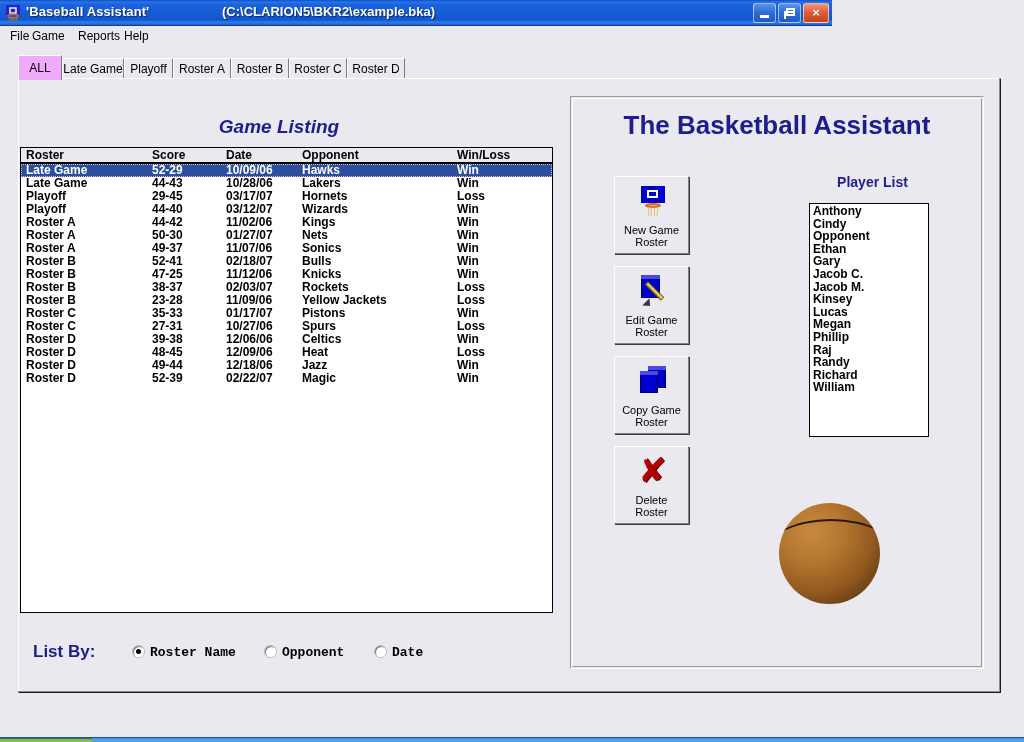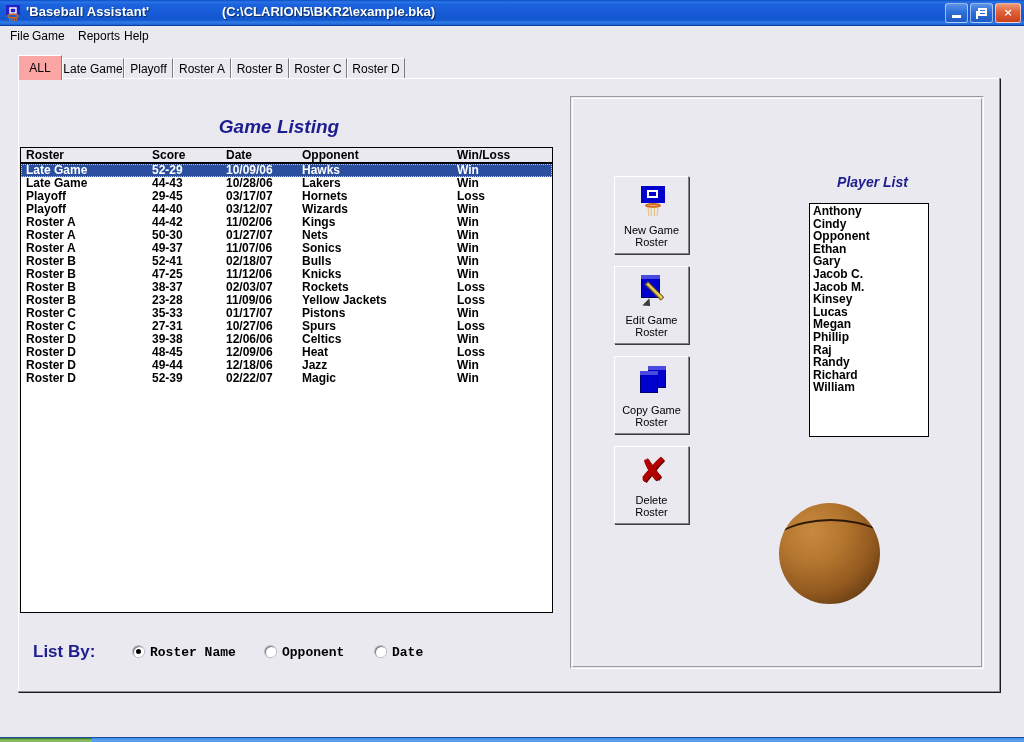--- a/index.html
+++ b/index.html
@@ -16,21 +16,21 @@
     position: relative;
     width: 1024px;
     height: 742px;
     background: #e9e9ef;
   }
 
   
   .titlebar {
     position: absolute;
     left: 0; top: 0;
-    width: 1024px; height: 26px;
+    width: 832px; height: 26px;
     background: linear-gradient(to bottom,
         #0c4fc4 0%, #2b73e8 8%, #1b63dd 18%, #175cd6 50%,
         #1257cf 78%, #2f7ae6 90%, #1b5ed0 100%);
     border-bottom: 1px solid #0a3fa5;
     box-sizing: border-box;
   }
   .title-icon {
     position: absolute;
     left: 4px; top: 4px;
     width: 18px; height: 18px;
@@ -140,21 +140,21 @@
     background: #e9e9ef;
     border-left: 1px solid #ffffff;
     border-right: 1px solid #7c7c87;
     border-top: 1px solid #ffffff;
     white-space: nowrap;
   }
   .tab.active {
     top: -3px;
     height: 25px;
     line-height: 24px;
-    background: #fca5a5;
+    background: #f0abfc;
     border-left: 1px solid #ffffff;
     border-top: 1px solid #ffffff;
     border-right: 1px solid #7c7c87;
     z-index: 5;
   }
 
   .tabpanel {
     position: absolute;
     left: 18px; top: 78px;
     width: 983px; height: 615px;
@@ -456,21 +456,20 @@
   }
 
   
   .playerlist-title {
     position: absolute;
     left: 800px; top: 174px;
     width: 145px;
     text-align: center;
     font-size: 14px;
     font-weight: bold;
-    font-style: italic;
     color: #1d1d8f;
   }
   .playerbox {
     position: absolute;
     left: 809px; top: 203px;
     width: 120px; height: 234px;
     box-sizing: border-box;
     background: #ffffff;
     border: 1px solid #000000;
     overflow: hidden;
@@ -726,20 +725,21 @@
   <div class="listby-label">List By:</div>
   <div class="radio-group" id="radiogroup">
       <div class="radio-opt checked" style="left: 133px;"><span class="radio-dot"></span><span>Roster Name</span></div>
       <div class="radio-opt" style="left: 265px;"><span class="radio-dot"></span><span>Opponent</span></div>
       <div class="radio-opt" style="left: 375px;"><span class="radio-dot"></span><span>Date</span></div>
     </div>
 
   <div class="groupbox"></div>
   <div class="groupbox-inner"></div>
 
+  <div class="bka-title">The Basketball Assistant</div>
 
   <div id="sidebuttons">
       <div class="sidebtn" style="top: 176px;">
         <div class="ico">
           <span class="hoop-board"></span>
           <span class="hoop-square"></span>
           <span class="hoop-rim"></span>
           <svg class="hoop-net" viewBox="0 0 12 9">
             <path d="M1 0 L2 9 M4 0 L4.5 9 M7.5 0 L7.5 9 M11 0 L10 9" stroke="#e8b96a" stroke-width="0.9" fill="none"></path>
           </svg>

